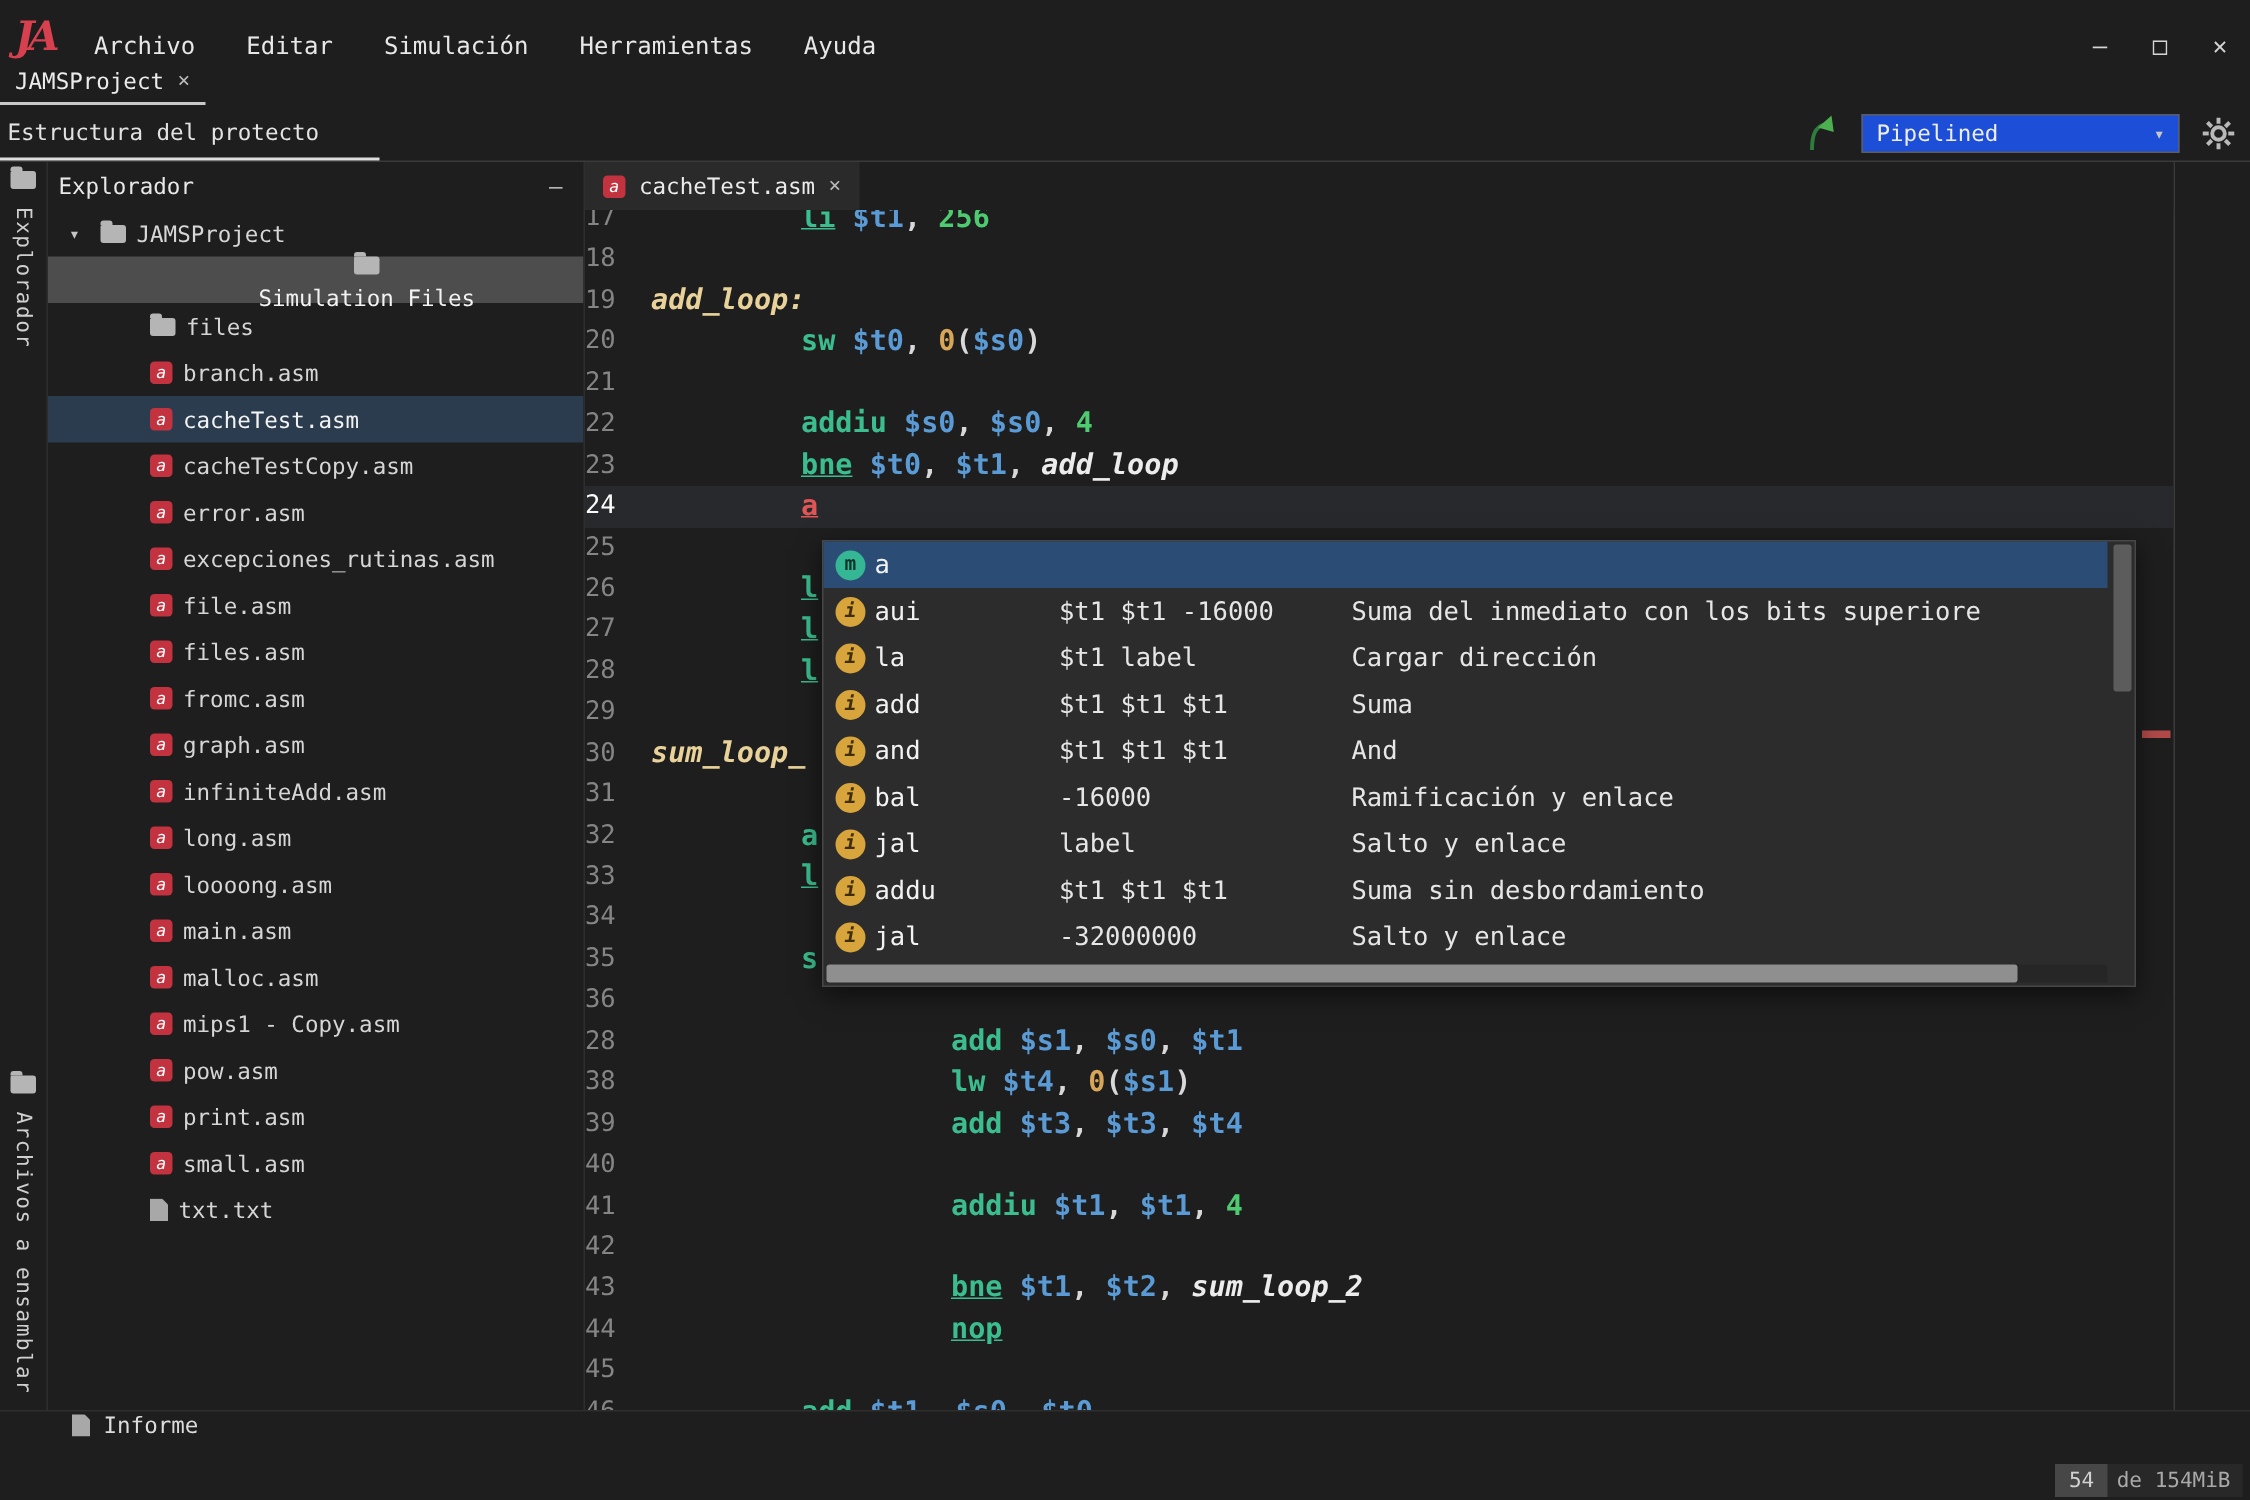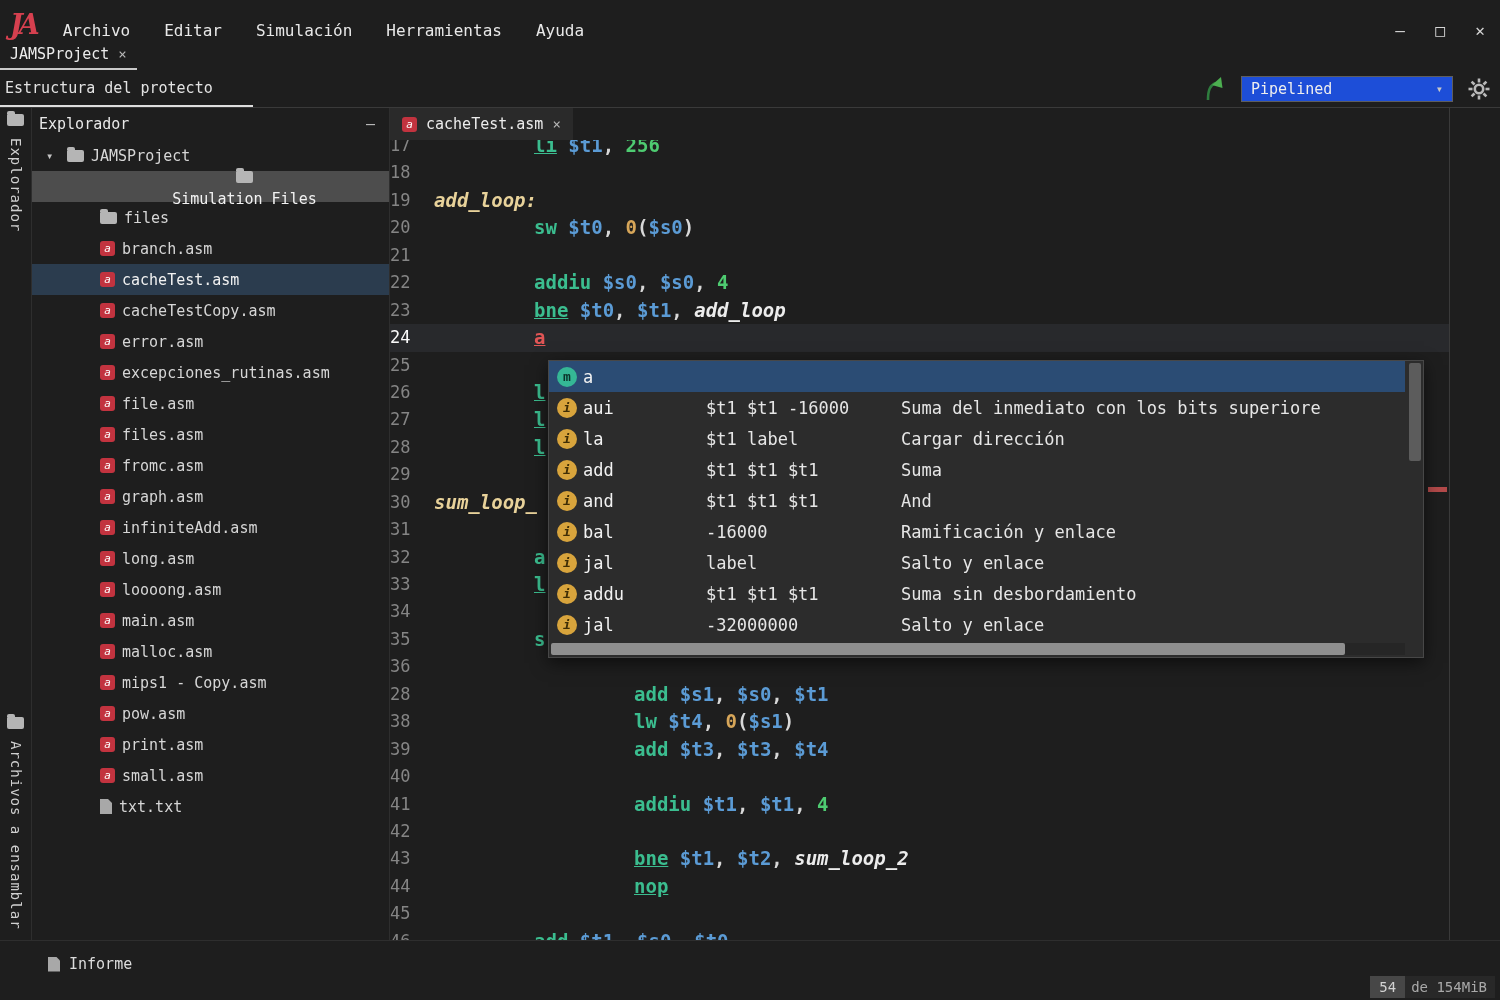--- a/index.html
+++ b/index.html
@@ -81,21 +81,21 @@
   .ac-icon.i{background:#d8a43c;color:#3f2d05;font-style:italic;}
   .ac-name{width:123px;color:#f2f2f2;overflow:hidden;}
   .ac-params{width:195px;color:#e6e6e6;overflow:hidden;}
   .ac-desc{flex:1;color:#e6e6e6;overflow:hidden;}
   .ac-vscroll{position:absolute;right:2px;top:2px;bottom:18px;width:12px;}
   .ac-vscroll .thumb{width:100%;height:98px;background:#5c5c5c;border-radius:2px;}
   .ac-hscroll{position:absolute;left:2px;right:18px;bottom:2px;height:12px;background:#262626;}
   .ac-hscroll .thumb{height:100%;width:93%;background:#8f8f8f;border-radius:2px;}
 
   
-  .informe-bar{position:absolute;top:940px;left:0;width:1500px;height:33px;border-top:1px solid #2e2e2e;display:flex;align-items:flex-end;background:#1e1e1e;z-index:15;}
+  .informe-bar{position:absolute;top:940px;left:0;width:1500px;height:33px;border-top:1px solid #2e2e2e;display:flex;align-items:flex-start;background:#1e1e1e;z-index:15;}
   .informe{display:flex;align-items:center;gap:9px;padding-left:48px;font-size:15px;color:#dcdcdc;}
   .statusbar{position:absolute;top:973px;left:0;width:1500px;height:27px;background:#1e1e1e;z-index:15;}
   .memory{position:absolute;right:5px;top:3px;height:22px;display:flex;align-items:center;background:#282828;font-size:14px;color:#a9a9a9;overflow:hidden;}
   .mem-used{background:#474747;padding:0 9px;height:100%;display:flex;align-items:center;color:#d2d2d2;}
   .mem-total{padding:0 8px 0 6px;white-space:pre;}
 </style>
 </head>
 <body>
 
 <div class="menubar">

